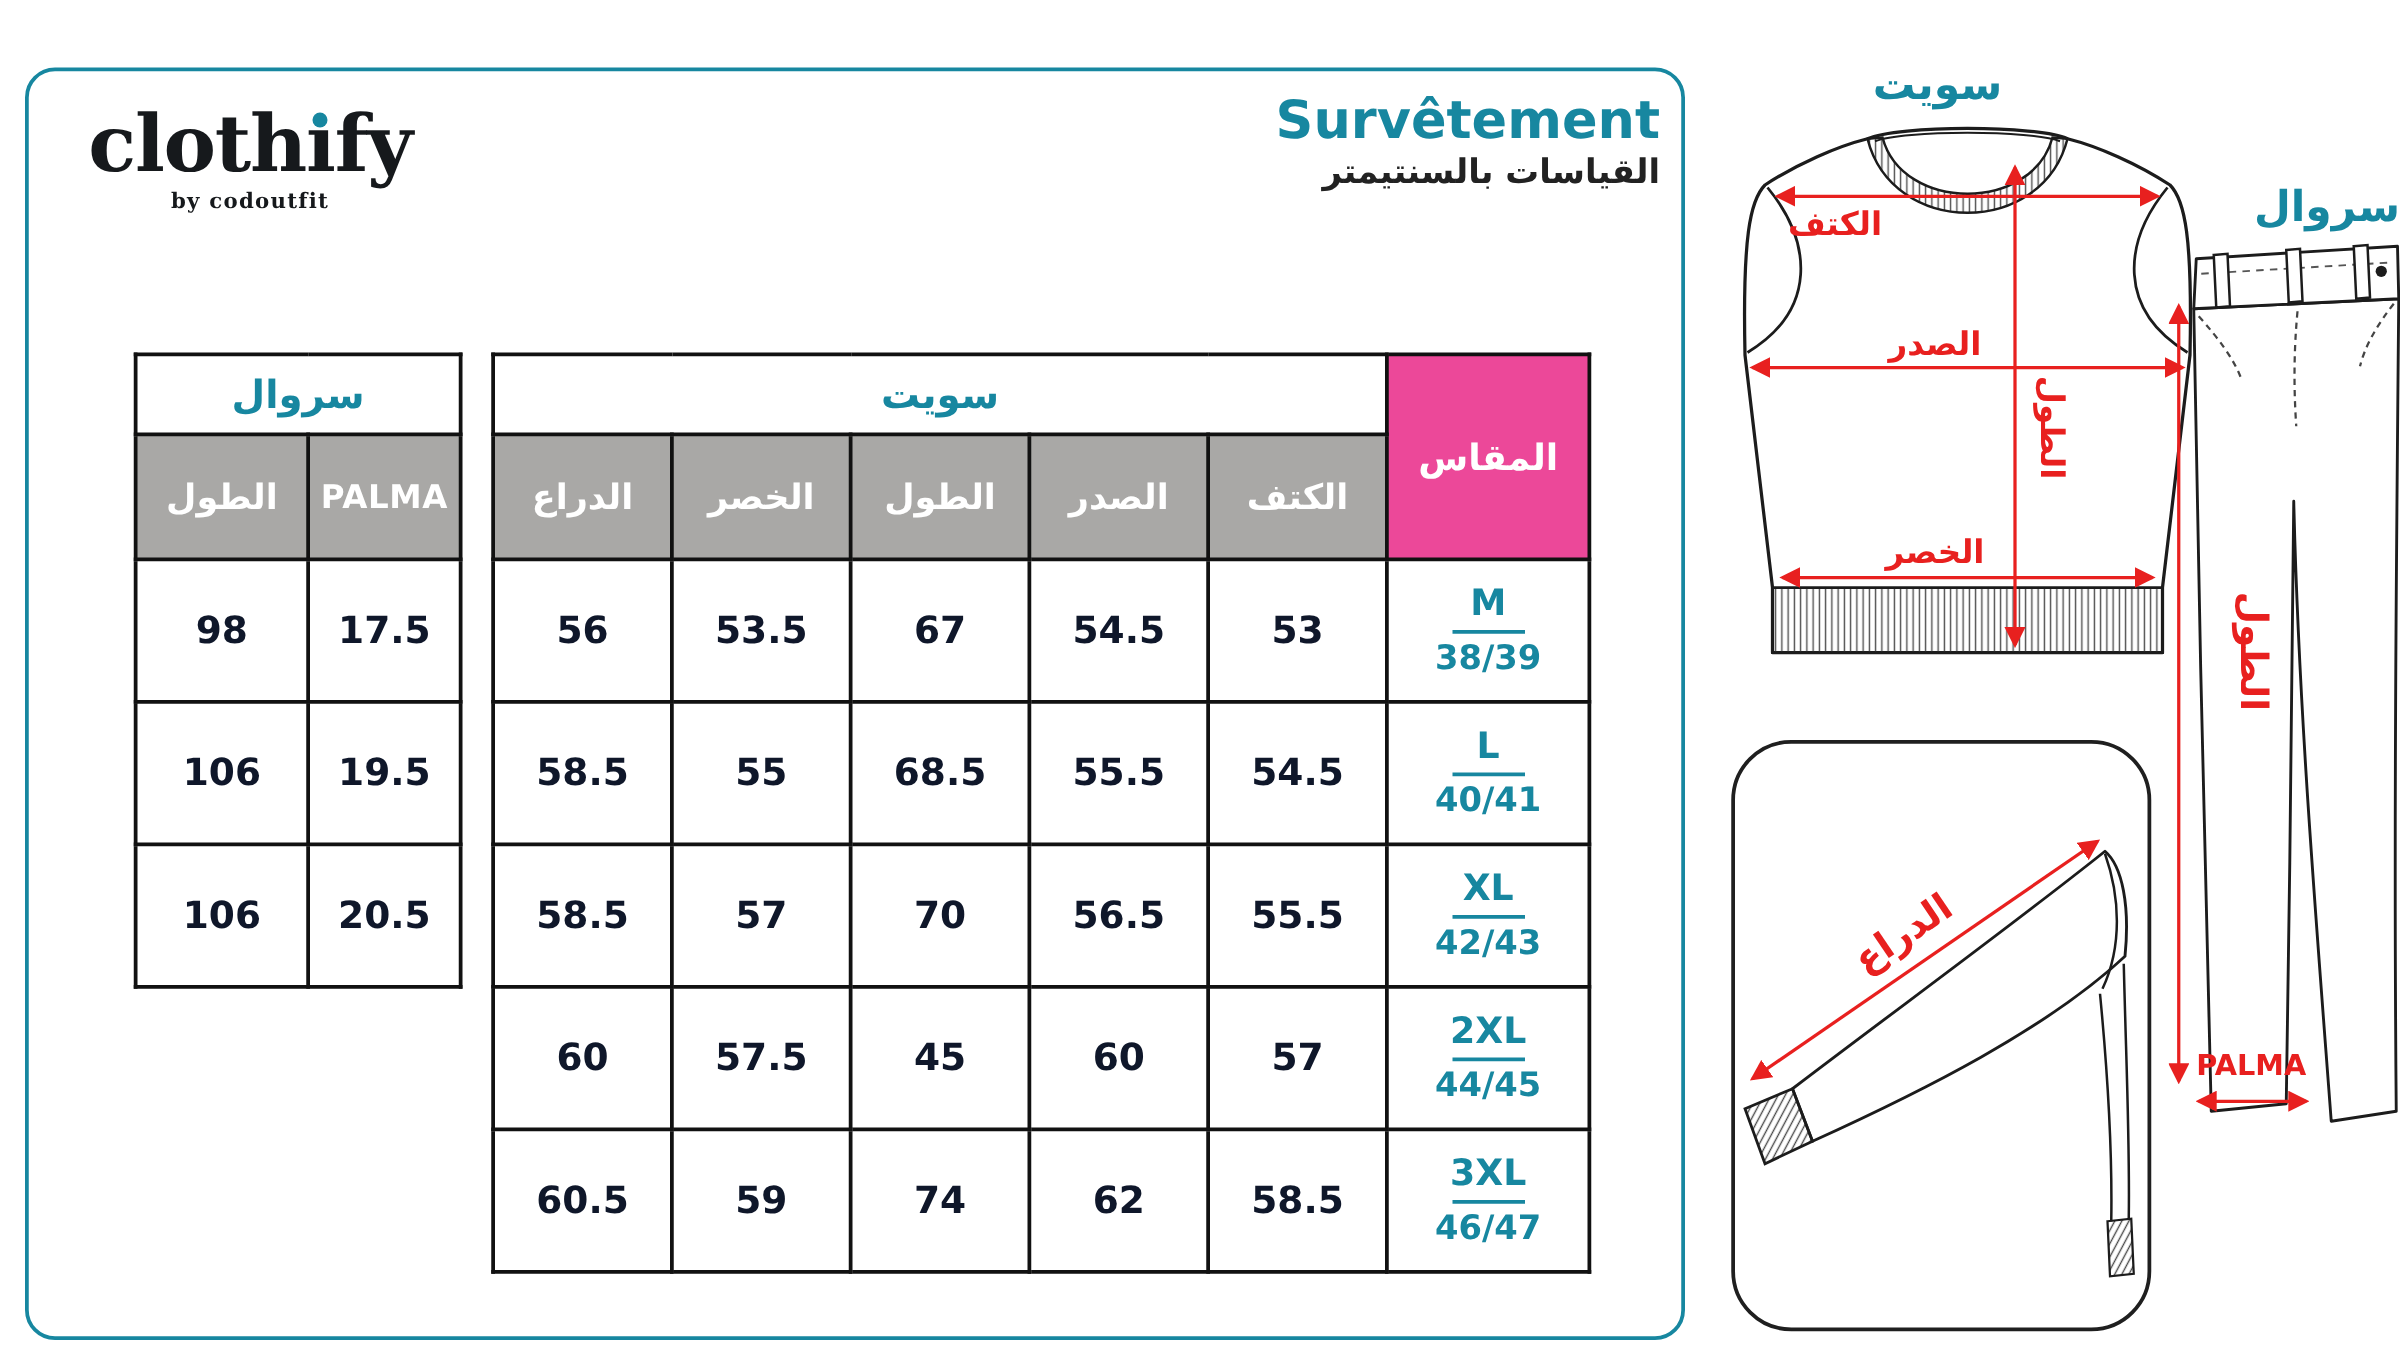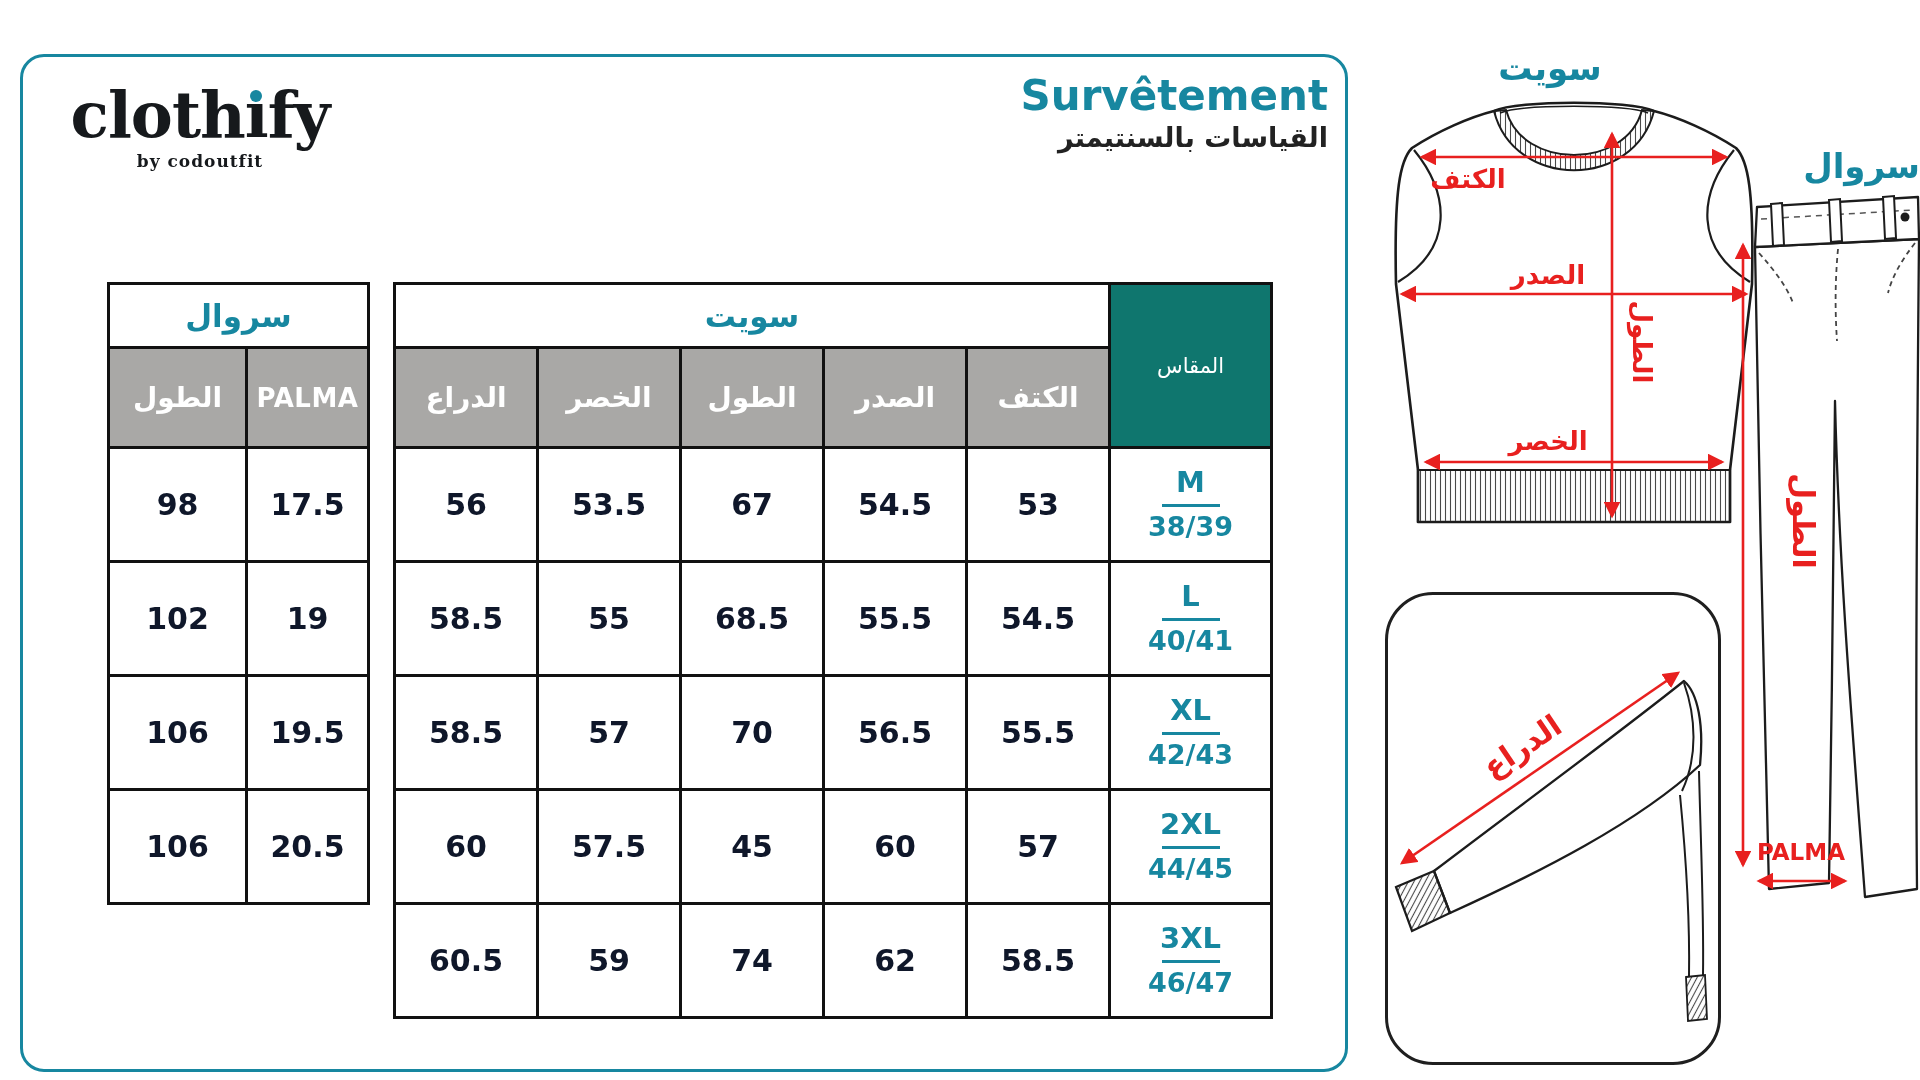--- a/index.html
+++ b/index.html
@@ -30,21 +30,21 @@
   
   table.tbl{position:absolute;border-collapse:collapse;table-layout:fixed;background:#fff;}
   table.tbl td{border:3px solid #111;text-align:center;vertical-align:middle;padding:0;}
   tr.r-title{height:64px;}
   tr.r-head{height:100px;}
   tr.r-data{height:114px;}
   td.tbl-title{color:#1787A0;font-weight:700;font-size:31px;background:#fff;}
   td.hd{background:#A9A8A6;color:#fff;font-weight:700;font-size:28px;}
   td.hd-latin{font-size:26px;letter-spacing:0.5px;}
   td.num{color:#0f172a;font-weight:600;font-size:30px;}
-  td.size-hd{background:#0f766e;color:#fff;font-weight:400;font-size:21px;}
+  td.size-hd{background:#ec4899;color:#fff;font-weight:700;font-size:29px;}
   td.size-cell{background:#fff;}
   .size-top{color:#1787A0;font-weight:700;font-size:29px;line-height:1.1;}
   .size-line{width:58px;height:3px;background:#1787A0;margin:5px auto;}
   .size-bot{color:#1787A0;font-weight:700;font-size:27px;line-height:1.1;}
 
   
   .diagram-title{position:absolute;text-align:center;color:#1787A0;font-weight:700;font-size:34px;}
   #sweat-label{left:1495px;top:24px;width:110px;}
   #pants-label{left:1825px;top:122px;width:95px;}
 
@@ -81,24 +81,20 @@
         <tr class="r-title">
       <td colspan="2" class="tbl-title" dir="rtl">سروال</td>
     </tr>
     <tr class="r-head">
       <td class="hd" dir="rtl">الطول</td>
       <td class="hd hd-latin">PALMA</td>
     </tr>
     <tr class="r-data">
       <td class="num">98</td>
       <td class="num">17.5</td>
-    </tr>
-    <tr class="r-data">
-      <td class="num">102</td>
-      <td class="num">19</td>
     </tr>
     <tr class="r-data">
       <td class="num">106</td>
       <td class="num">19.5</td>
     </tr>
     <tr class="r-data">
       <td class="num">106</td>
       <td class="num">20.5</td>
     </tr>
   </tbody>

